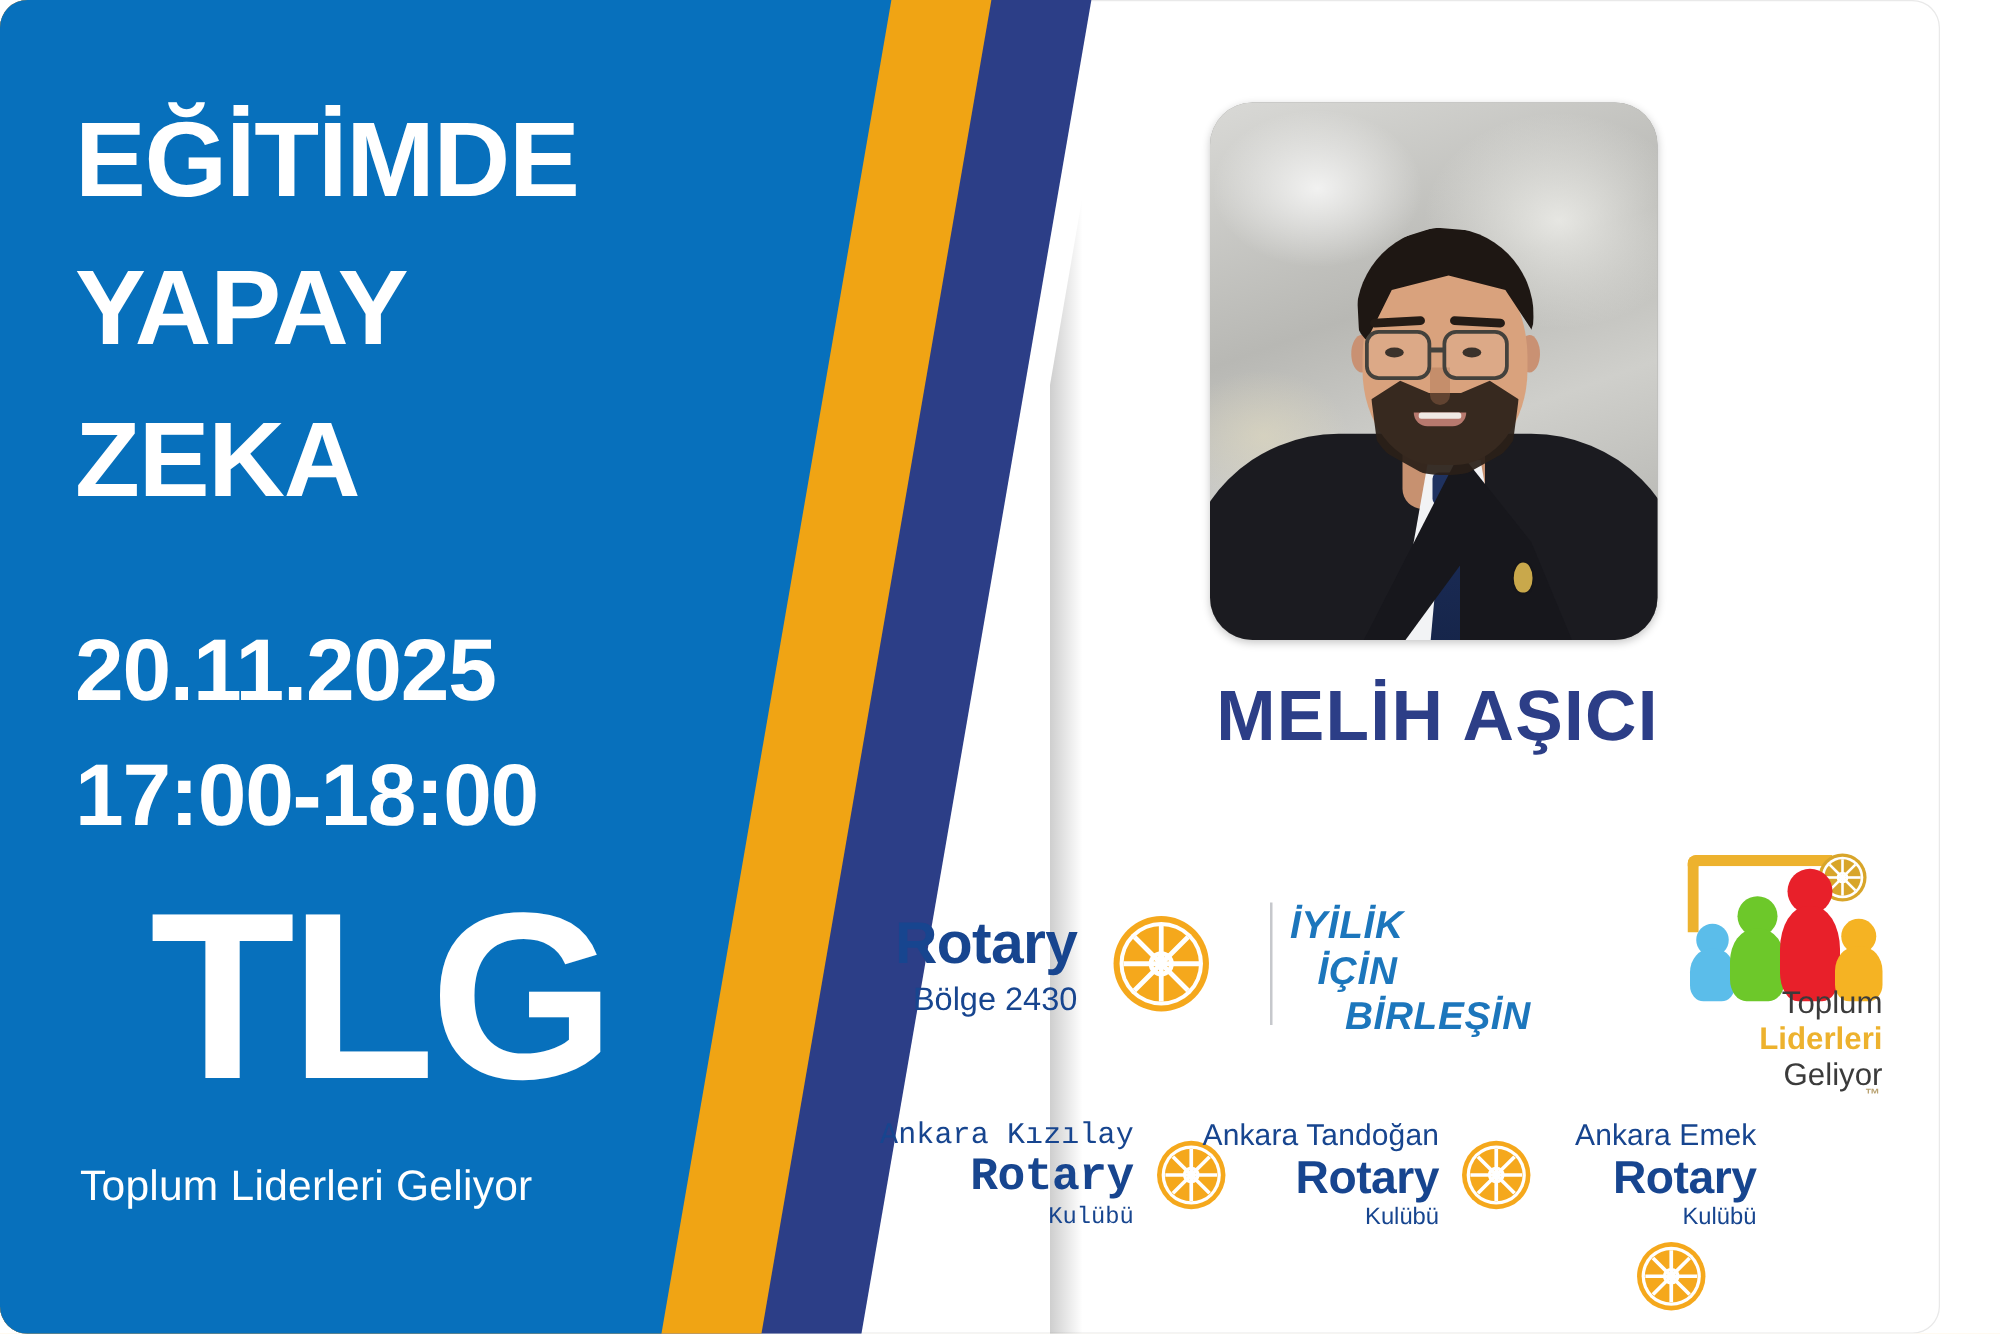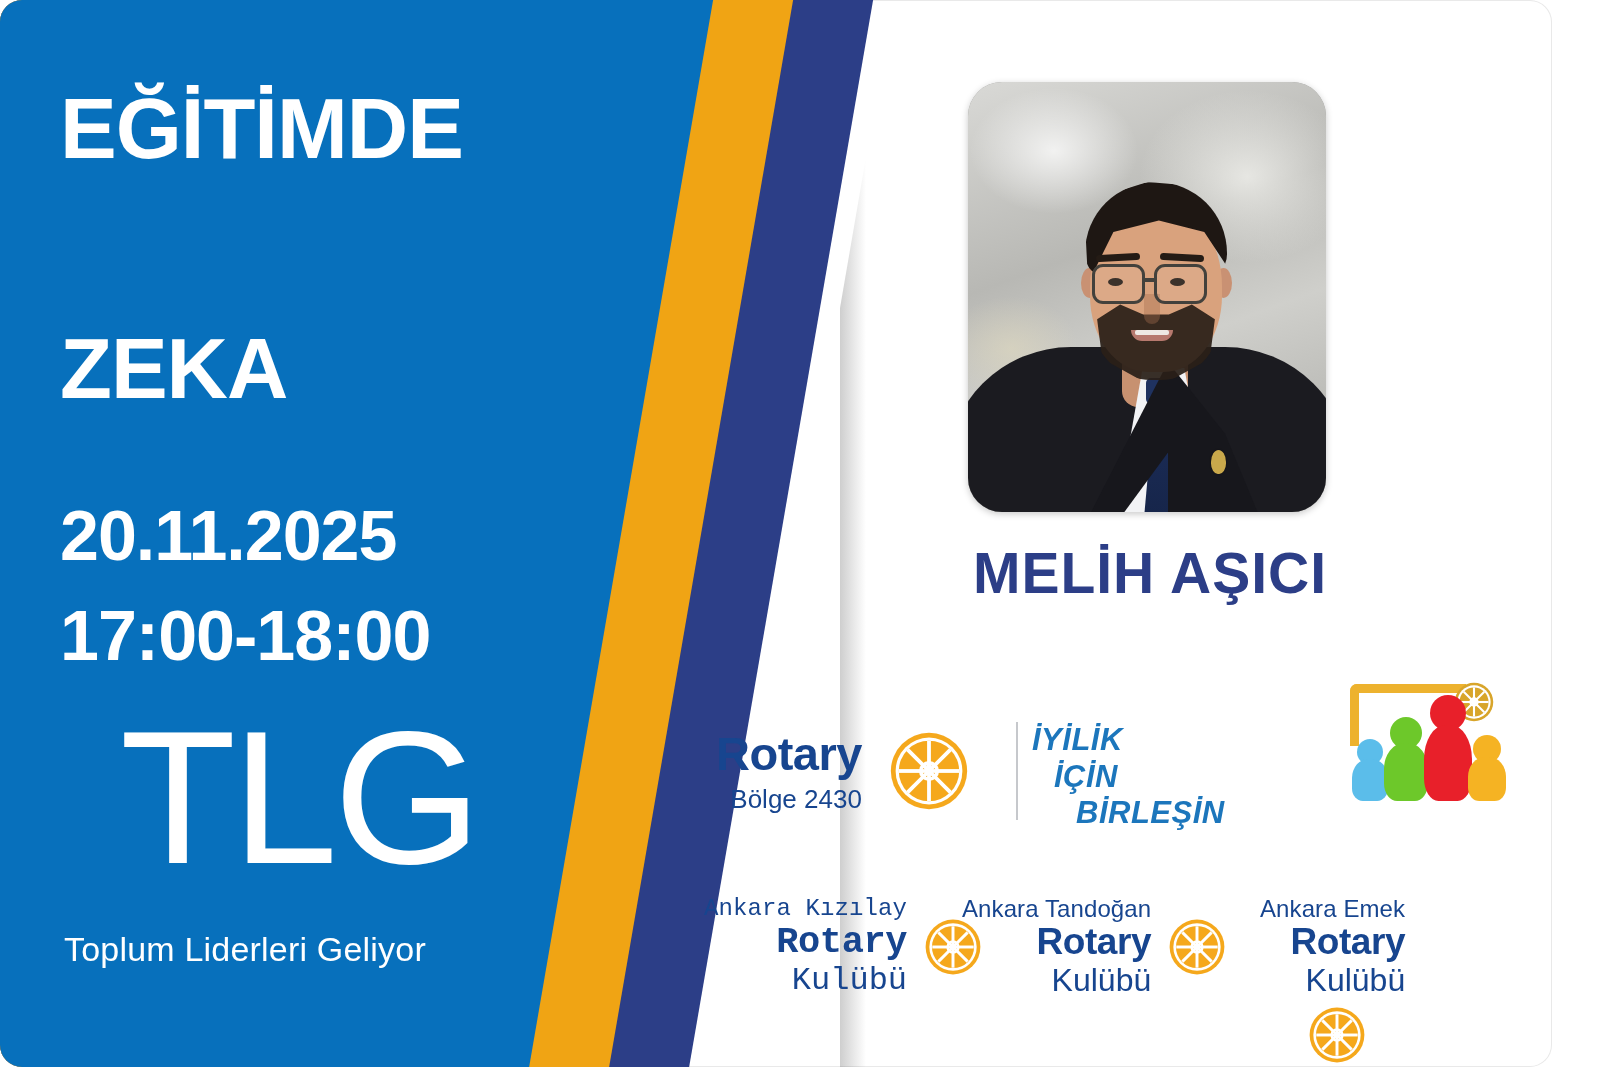--- a/index.html
+++ b/index.html
@@ -61,21 +61,21 @@
     font-weight:bold;
     font-size:70px;
     line-height:1.04;
     letter-spacing:-1px;
   }
   #event-date{ position:absolute; top:500px; left:0; }
   #event-time{ position:absolute; top:600px; left:0; }
 
   #tlg-abbr{
     position:absolute; top:710px; left:60px;
-    font-weight:normal; font-size:190px; line-height:.92;
+    font-weight:bold; font-size:190px; line-height:.92;
     letter-spacing:-4px;
   }
   #tlg-expansion{
     position:absolute; top:930px; left:4px;
     font-size:34px; font-weight:normal; letter-spacing:.2px;
   }
 
   
   #portrait-frame{
     position:absolute; left:968px; top:82px; width:358px; height:430px;
@@ -252,37 +252,38 @@
   }
 
   
   #club-row{ position:absolute; left:690px; top:890px; width:880px; height:140px; }
   .club{
     position:absolute; display:flex; align-items:center;
   }
   .club-text{ text-align:right; line-height:1.05; }
   .club-city{ font-size:24px; color:#17458F; letter-spacing:.1px; }
   .club-word{ font-size:37px; font-weight:bold; color:#17458F; letter-spacing:-.4px; margin-top:2px; }
-  .club-kind{ font-size:32px; color:#17458F; margin-top:2px; }
+  .club-kind{ font-size:19px; color:#17458F; margin-top:2px; }
   #club-0{ left:14px;  top:6px;font-family:Liberation Mono, monospace; }
   #club-1{ left:272px; top:6px; }
   #club-2{ left:570px; top:6px;flex-direction:column; }
 </style>
 </head>
 <body>
 
 <div id="poster">
 
   <div class="band" id="navy-band"></div>
   <div class="band" id="orange-band"></div>
   <div class="band" id="blue-band"></div>
   <div id="white-edge"></div>
 
   <div id="left-col">
     <div class="headline" id="headline-1">EĞİTİMDE</div>
+    <div class="headline" id="headline-2">YAPAY</div>
     <div class="headline" id="headline-3">ZEKA</div>
 
     <div class="datetime" id="event-date">20.11.2025</div>
     <div class="datetime" id="event-time">17:00-18:00</div>
 
     <div id="tlg-abbr">TLG</div>
     <div id="tlg-expansion">Toplum Liderleri Geliyor</div>
   </div>
 
   <div id="portrait-frame">
@@ -439,20 +440,26 @@
     </div>
     <div class="person" id="person-red">
       <span class="p-head"></span>
       <span class="p-body"></span>
     </div>
     <div class="person" id="person-yellow">
       <span class="p-head"></span>
       <span class="p-body"></span>
     </div>
 
+    <div id="tlg-words">
+      <div id="tlg-w1">Toplum</div>
+      <div id="tlg-w2">Liderleri</div>
+      <div id="tlg-w3">Geliyor</div>
+      <div id="tlg-tm">™</div>
+    </div>
   </div>
 
   <div id="club-row">
 
     <div class="club" id="club-0">
       <div class="club-text">
         <div class="club-city">Ankara Kızılay</div>
         <div class="club-word">Rotary</div>
         <div class="club-kind">Kulübü</div>
       </div>

